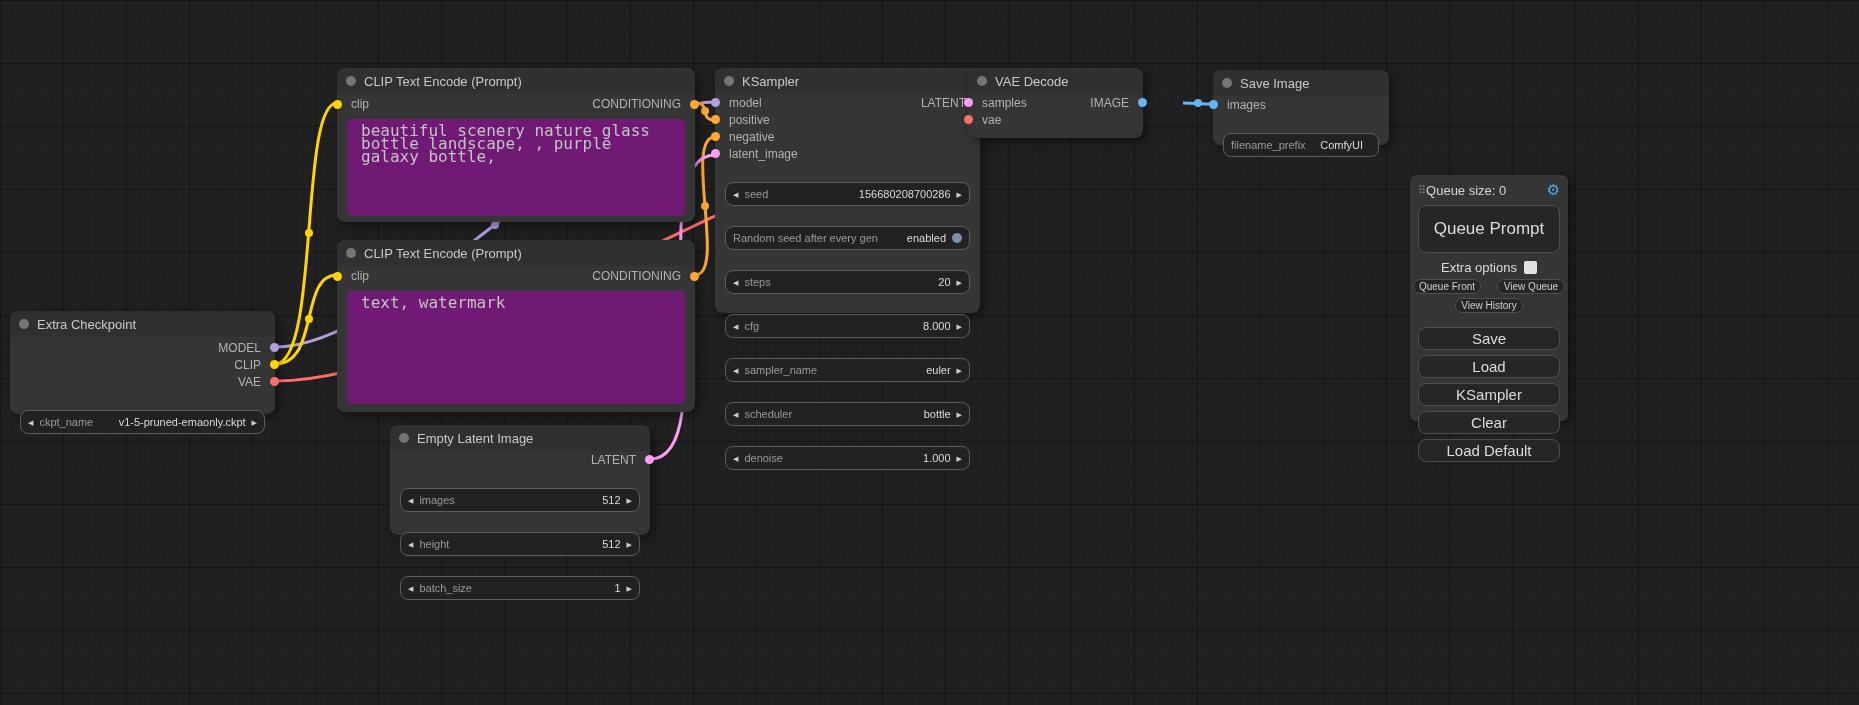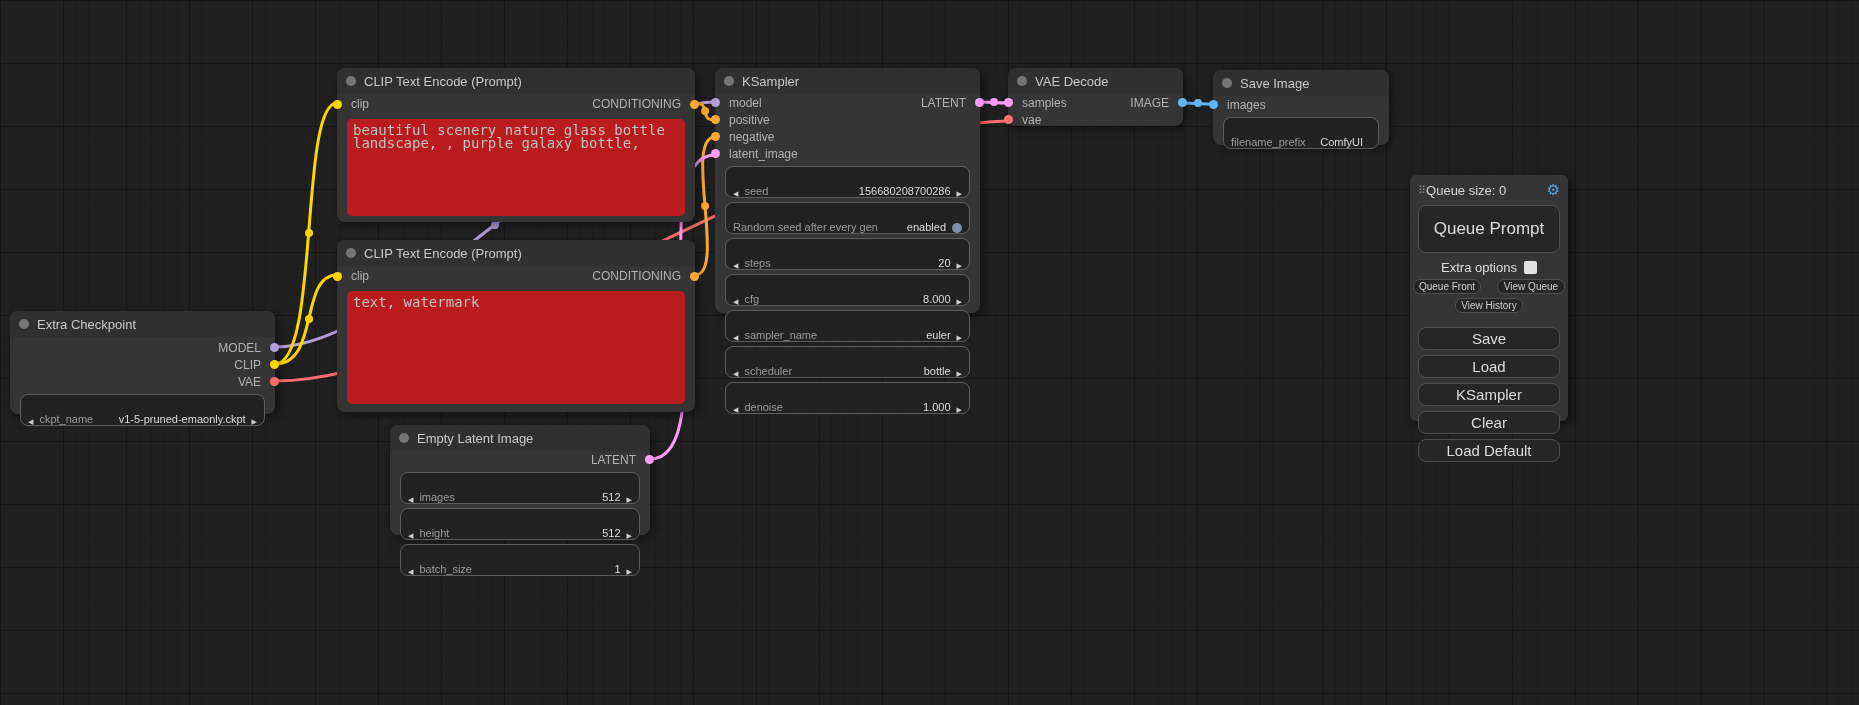--- a/index.html
+++ b/index.html
@@ -18,26 +18,26 @@
   .node{position:absolute;background:#353535;border-radius:8px;box-shadow:3px 3px 10px rgba(0,0,0,.45);z-index:2}
   .ntitle{height:26px;display:flex;align-items:center;padding:0 9px;gap:8px;font-size:13px;color:#c9c9c9;background:#303030;border-radius:8px 8px 0 0}
   .tdot{width:10px;height:10px;border-radius:50%;flex:0 0 auto}
   .srow{position:relative;height:17px;display:flex;align-items:center;font-size:12px;color:#b2b2b2;padding:0 14px}
   .srow.tall{height:20px}
   .srow .lft{margin-right:auto}
   .srow .rgt{margin-left:auto}
   .sdot{position:absolute;top:50%;width:9px;height:9px;margin-top:-4.5px;border-radius:50%}
   .sdot.l{left:-4px}
   .sdot.r{right:-4px}
-  .widget{height:32px;margin:4px 10px 0;background:#222;border:1px solid #5d5d5d;border-radius:8px;display:flex;align-items:flex-end;gap:6px;padding:0 7px;font-size:11px;line-height:1}
+  .widget{height:24px;margin:20px 10px 0;background:#222;border:1px solid #5d5d5d;border-radius:8px;display:flex;align-items:center;gap:6px;padding:0 7px;font-size:11px;line-height:1}
   .widget .arr{color:#cfcfcf;font-size:7px}
   .widget .wl{color:#9a9a9a;white-space:nowrap}
   .widget .wv{margin-left:auto;color:#dcdcdc;white-space:nowrap}
   .toggleknob{width:10px;height:10px;border-radius:50%;flex:0 0 auto}
-  .prompt{margin:5px 10px 0;background:#b91c1c;border-radius:5px;padding:5px 6px;font-family:"DejaVu Sans Mono",monospace;font-size:14px;line-height:13px;color:#c3c3c3;white-space:pre-wrap;overflow:hidden}
+  .prompt{margin:5px 10px 0;background:#701a75;border-radius:5px;padding:5px 14px;font-family:"DejaVu Sans Mono",monospace;font-size:16px;line-height:13px;color:#c3c3c3;white-space:pre-wrap;overflow:hidden}
   .spacer2{height:2px}
   
   #menu{position:absolute;left:1410px;top:175px;width:158px;height:246px;background:#353535;border-radius:6px;box-shadow:3px 3px 10px rgba(0,0,0,.55);z-index:3;color:#ddd}
   #menu .hdr{display:flex;align-items:center;padding:6px 8px 2px;font-size:13px}
   #menu .hdr .drag{font-size:11px;color:#8a8a8a}
   #menu .hdr .size{flex:1;text-align:left;color:#d6d6d6}
   #menu .hdr .gear{font-size:15px}
   .mbtn{display:block;width:142px;margin:4px auto 0;background:#262626;border:1px solid #4e4e4e;border-radius:8px;color:#dcdcdc;text-align:center;font-family:"Liberation Sans",sans-serif;cursor:pointer}
   .mbtn.big{font-size:17px;padding:13px 0}
   .mbtn.med{font-size:15px;padding:2px 4px;margin-top:5px}
@@ -214,21 +214,21 @@
       <span class="arr">▶</span>
     </div>
     <div class="widget">
       <span class="arr">◀</span>
       <span class="wl">denoise</span>
       <span class="wv">1.000</span>
       <span class="arr">▶</span>
     </div>
   </div>
 
-  <div class="node" style="left:1008px;top:68px;width:175px;height:58px">
+  <div class="node" style="left:968px;top:68px;width:175px;height:70px">
     <div class="ntitle">
       <span class="tdot" style="background-color: rgb(117, 117, 117);"></span>
       <span>VAE Decode</span>
     </div>
     <div class="srow">
       <span class="lft">samples</span>
       <span class="rgt">IMAGE</span>
       <span class="sdot l" style="background-color: rgb(255, 156, 249);"></span>
       <span class="sdot r" style="background-color: rgb(100, 181, 246);"></span>
     </div>

